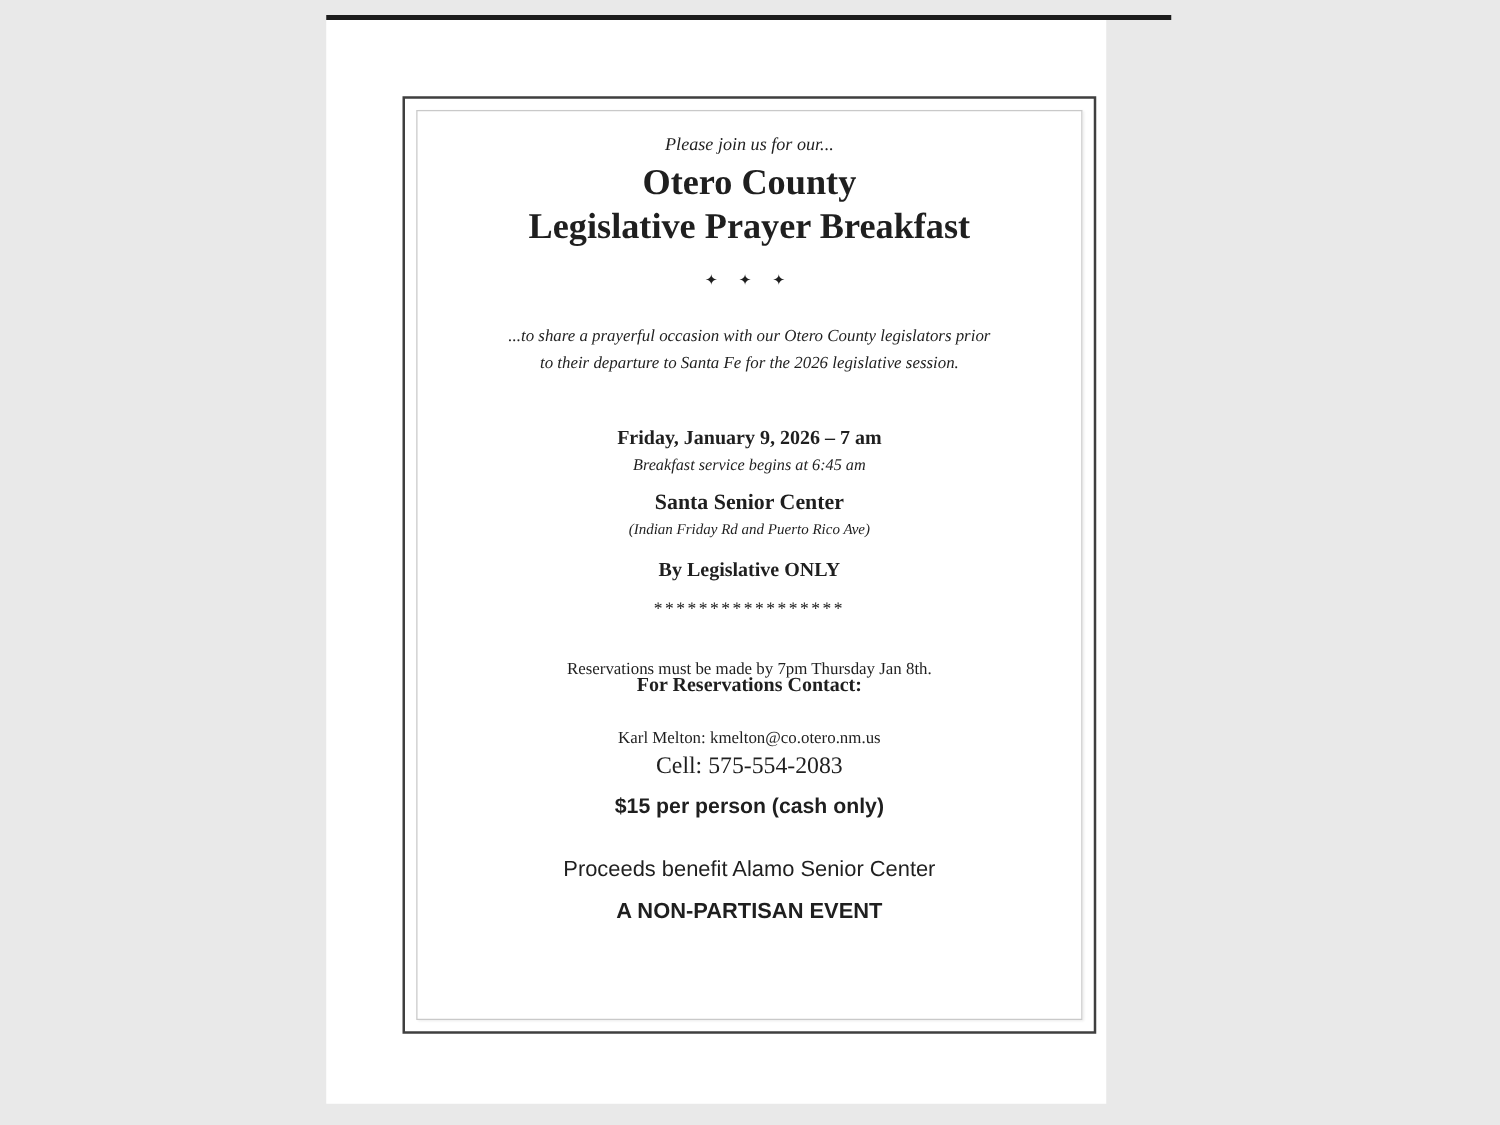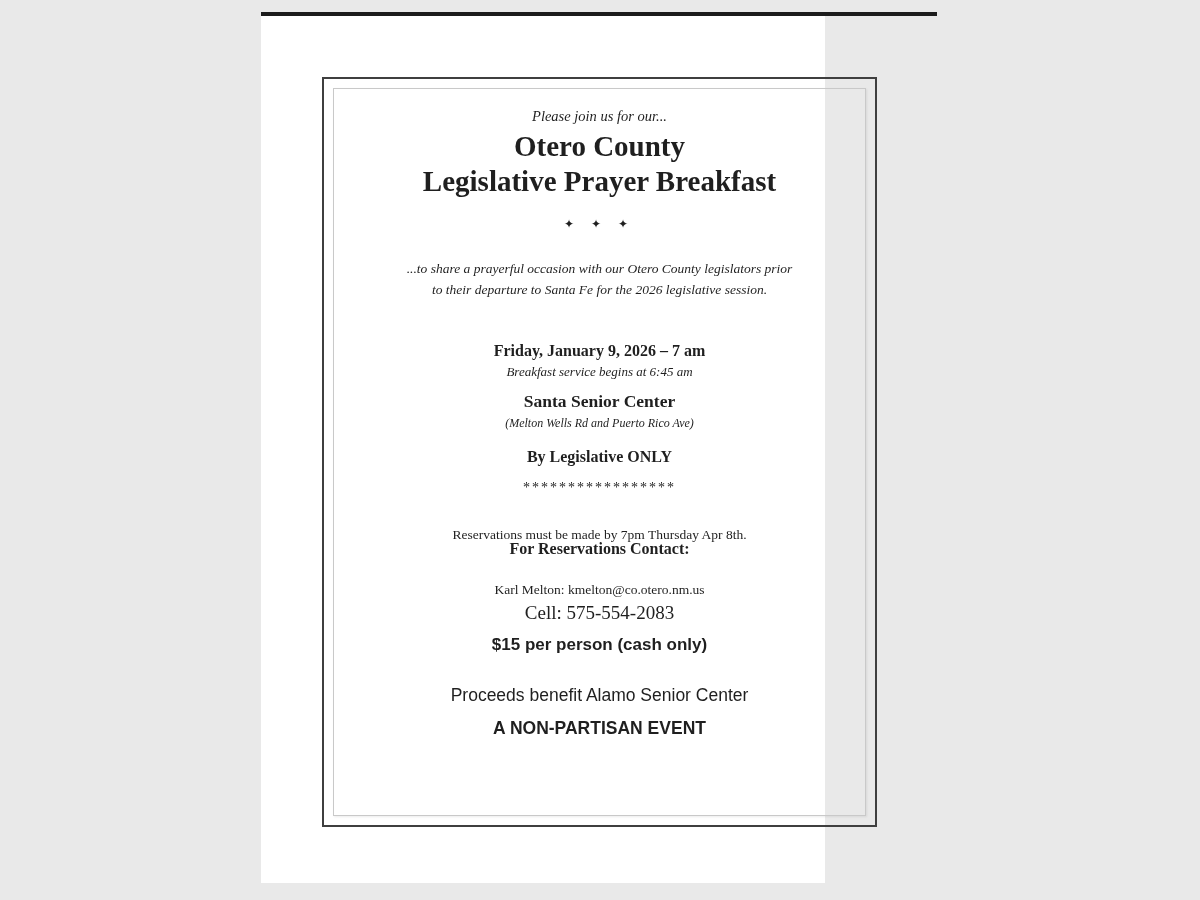--- a/index.html
+++ b/index.html
@@ -19,21 +19,21 @@
     overflow: hidden;
   }
   .canvas { position: absolute; inset: 0; }
   .top-rule {
     position: absolute; left: 261px; top: 12px;
     width: 676px; height: 4px;
     background: var(--rule);
   }
   .paper {
     position: absolute; left: 261px; top: 16px;
-    width: 564px; height: 867px;
+    width: 624px; height: 867px;
     background: var(--paper);
   }
   .flyer {
     position: absolute; left: 61px; top: 61px;
     width: 555px; height: 750px;
     border: 2px solid var(--frame-outer);
   }
   .flyer-inner {
     position: absolute; inset: 9px;
     border: 1px solid var(--frame-inner);
@@ -84,24 +84,24 @@
       <div class="ln diamonds">✦ ✦ ✦</div>
 
       <div class="ln it para">
         <span>...to share a prayerful occasion with our Otero County legislators prior</span><br>
         <span>to their departure to Santa Fe for the 2026 legislative session.</span>
       </div>
 
       <div class="ln bd datetime">Friday, January 9, 2026 – 7 am</div>
       <div class="ln it service">Breakfast service begins at 6:45 am</div>
       <div class="ln bd venue">Santa Senior Center</div>
-      <div class="ln it venueloc">(Melton Wells Rd and Puerto Rico Ave)</div>
+      <div class="ln it venueloc">(Indian Friday Rd and Puerto Rico Ave)</div>
       <div class="ln bd resonly">By Legislative ONLY</div>
       <div class="ln stars">*****************</div>
-      <div class="ln deadline">Reservations must be made by 7pm Thursday Apr 8th.</div>
+      <div class="ln deadline">Reservations must be made by 7pm Thursday Jan 8th.</div>
       <div class="ln bd contacth">For Reservations Contact:</div>
       <div class="ln contactmail">Karl Melton: kmelton@co.otero.nm.us</div>
       <div class="ln contactcell">Cell: 575-554-2083</div>
       <div class="ln bd sans price">$15 per person (cash only)</div>
       <div class="ln sans proceeds">Proceeds benefit Alamo Senior Center</div>
       <div class="ln bd sans nonpartisan">A NON-PARTISAN EVENT</div>
     </div>
   </div>
 </div>
 

